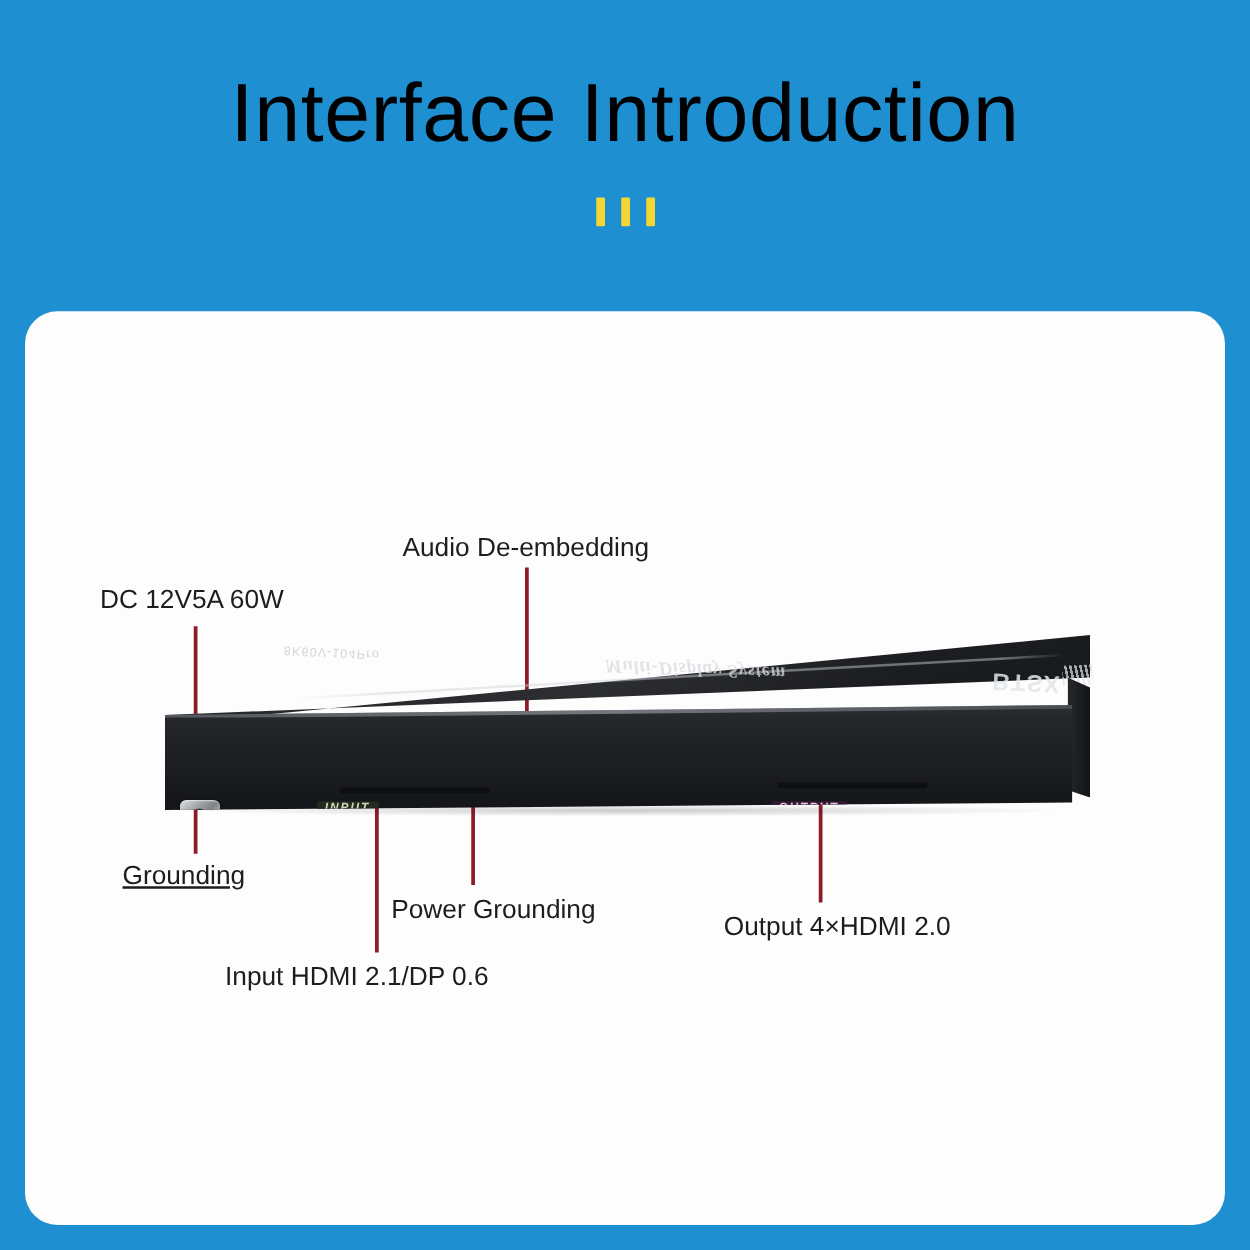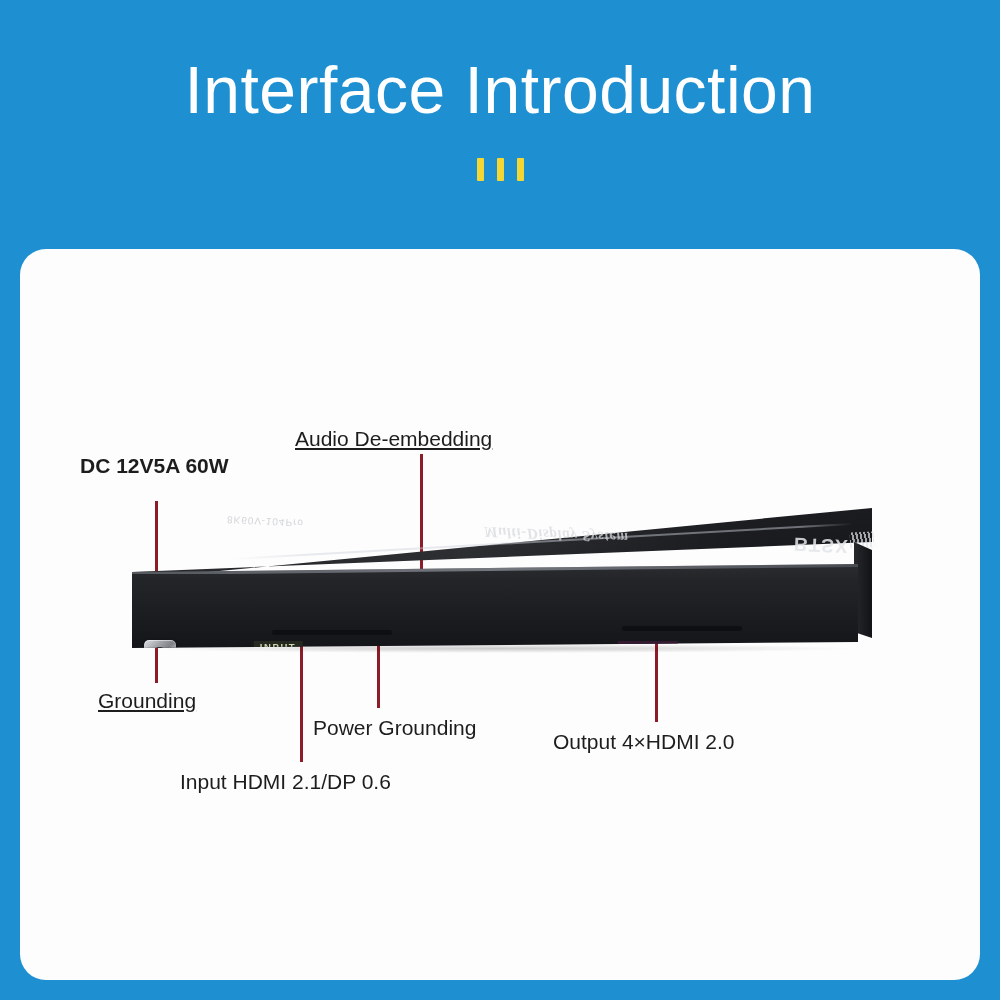--- a/index.html
+++ b/index.html
@@ -11,21 +11,21 @@
     overflow:hidden;
   }
 
   
   .header { position:absolute; top:0; left:0; width:1000px; height:249px; }
   .title {
     position:absolute; top:52px; left:0; width:1000px;
     text-align:center;
     font-size:66px;
     font-weight:400;
-    color:#ffffff;
+    color:#000000;
     letter-spacing:0.5px;
     font-family:"Liberation Sans", sans-serif;
   }
   .ticks {
     position:absolute; top:158px; left:0; width:1000px;
     display:flex; justify-content:center; gap:13px;
   }
   .tick { width:7px; height:23px; background:#f5d733; border-radius:1px; }
 
   
@@ -38,26 +38,26 @@
 
   
   .label {
     position:absolute;
     color:#1d1d1d;
     font-size:21px;
     font-weight:400;
     white-space:nowrap;
     font-family:"Liberation Sans", sans-serif;
   }
-  .lbl-dc        { left:80px;  top:454px;font-weight:bold; }
-  .lbl-audio     { left:295px; top:427px;text-decoration:underline; }
+  .lbl-dc        { left:80px;  top:468px; }
+  .lbl-audio     { left:322px; top:427px; }
   .lbl-ground    { left:98px;  top:689px;text-decoration:underline; }
   .lbl-input     { left:180px; top:770px; }
   .lbl-power     { left:313px; top:716px; }
-  .lbl-output    { left:553px; top:730px; }
+  .lbl-output    { left:579px; top:730px; }
 
   
   .leader { position:absolute; width:2.5px; background:#8e1c28; }
   .ld-dc     { left:155px; top:501px;  height:87px; }
   .ld-ground { left:155px; top:628px;  height:55px; }
   .ld-audio  { left:420px; top:454px;  height:152px; }
   .ld-input  { left:300px; top:638px;  height:124px; }
   .ld-power  { left:377px; top:638px;  height:70px; }
   .ld-output { left:655px; top:638px;  height:84px; }
 
@@ -135,21 +135,21 @@
   .grp { position:absolute; border:1.6px solid; border-radius:7px; }
   .grp-title {
     position:absolute; top:-8px; left:50%; transform:translateX(-50%);
     padding:0 6px; font-size:9.5px; letter-spacing:1.6px; font-weight:700;
     font-family:"Liberation Sans", sans-serif;
   }
   .grp-input {
     left:52px; top:84px; width:188px; height:46px;
     border-color:#8d9b6e; background:rgba(52,62,40,.85);
   }
-  .grp-input .grp-title { color:#cfd9b6; background:#26291f; }
+  .grp-input .grp-title { color:#cfd9b6; background:#26291f;font-style:italic; }
 
   .grp-output {
     left:328px; top:84px; width:375px; height:46px;
     border-color:#c07fb8; background:rgba(66,30,58,.82);
   }
   .grp-output .grp-title { color:#e9c7e4; background:#341a30; }
 
   
   .hdmi {
     position:absolute; width:44px; height:15px;

